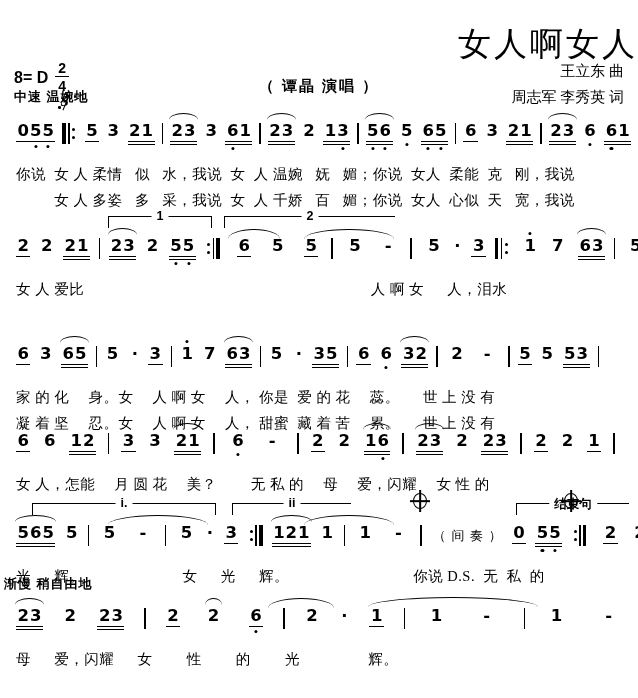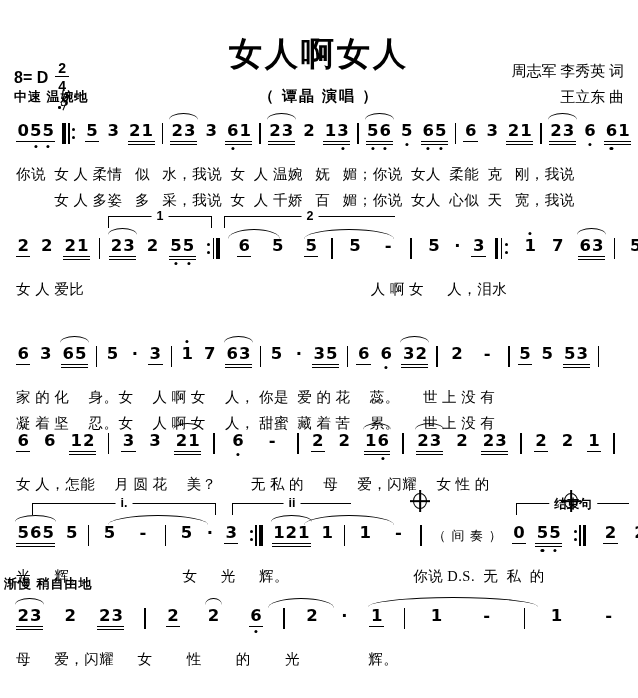--- a/index.html
+++ b/index.html
@@ -3,22 +3,22 @@
 <meta charset="utf-8">
 <style>
   html,body{margin:0;padding:0;background:#f2f2f2;}
   .page{
     position:relative;width:638px;height:698px;background:#ffffff;
     font-family:"Liberation Sans","DejaVu Sans",sans-serif;color:#000;
     overflow:hidden;
   }
   
   .title{
-    text-align:center;font-size:33px;font-weight:700;letter-spacing:3px;
-    padding-top:32px;font-family:"DejaVu Sans",sans-serif;
+    text-align:right;font-size:33px;font-weight:400;letter-spacing:3px;
+    padding-top:22px;font-family:"DejaVu Sans",sans-serif;
   }
   .subtitle{
     text-align:center;font-size:15px;font-weight:700;letter-spacing:2px;margin-top:10px;
   }
   .authors{
     position:absolute;right:14px;top:58px;text-align:right;font-size:15px;
     line-height:1.75;font-family:"Liberation Serif","DejaVu Serif",serif;
   }
   .keysig{
     position:absolute;left:14px;top:60px;font-size:16px;font-weight:700;
@@ -107,22 +107,22 @@
 </style>
 </head>
 <body>
 
 <div class="page">
 
   <div class="title">女人啊女人</div>
   <div class="subtitle">（ 谭晶 演唱 ）</div>
 
   <div class="authors">
+    <div>王立东 曲</div>
     <div>周志军 李秀英 词</div>
-    <div>王立东 曲</div>
   </div>
 
   <div class="keysig">
     <span>8= D</span>
     <span class="frac">
       <span class="num">2</span>
       <span class="den">4</span>
     </span>
   </div>
   <div class="tempo">中速 温婉地</div>

